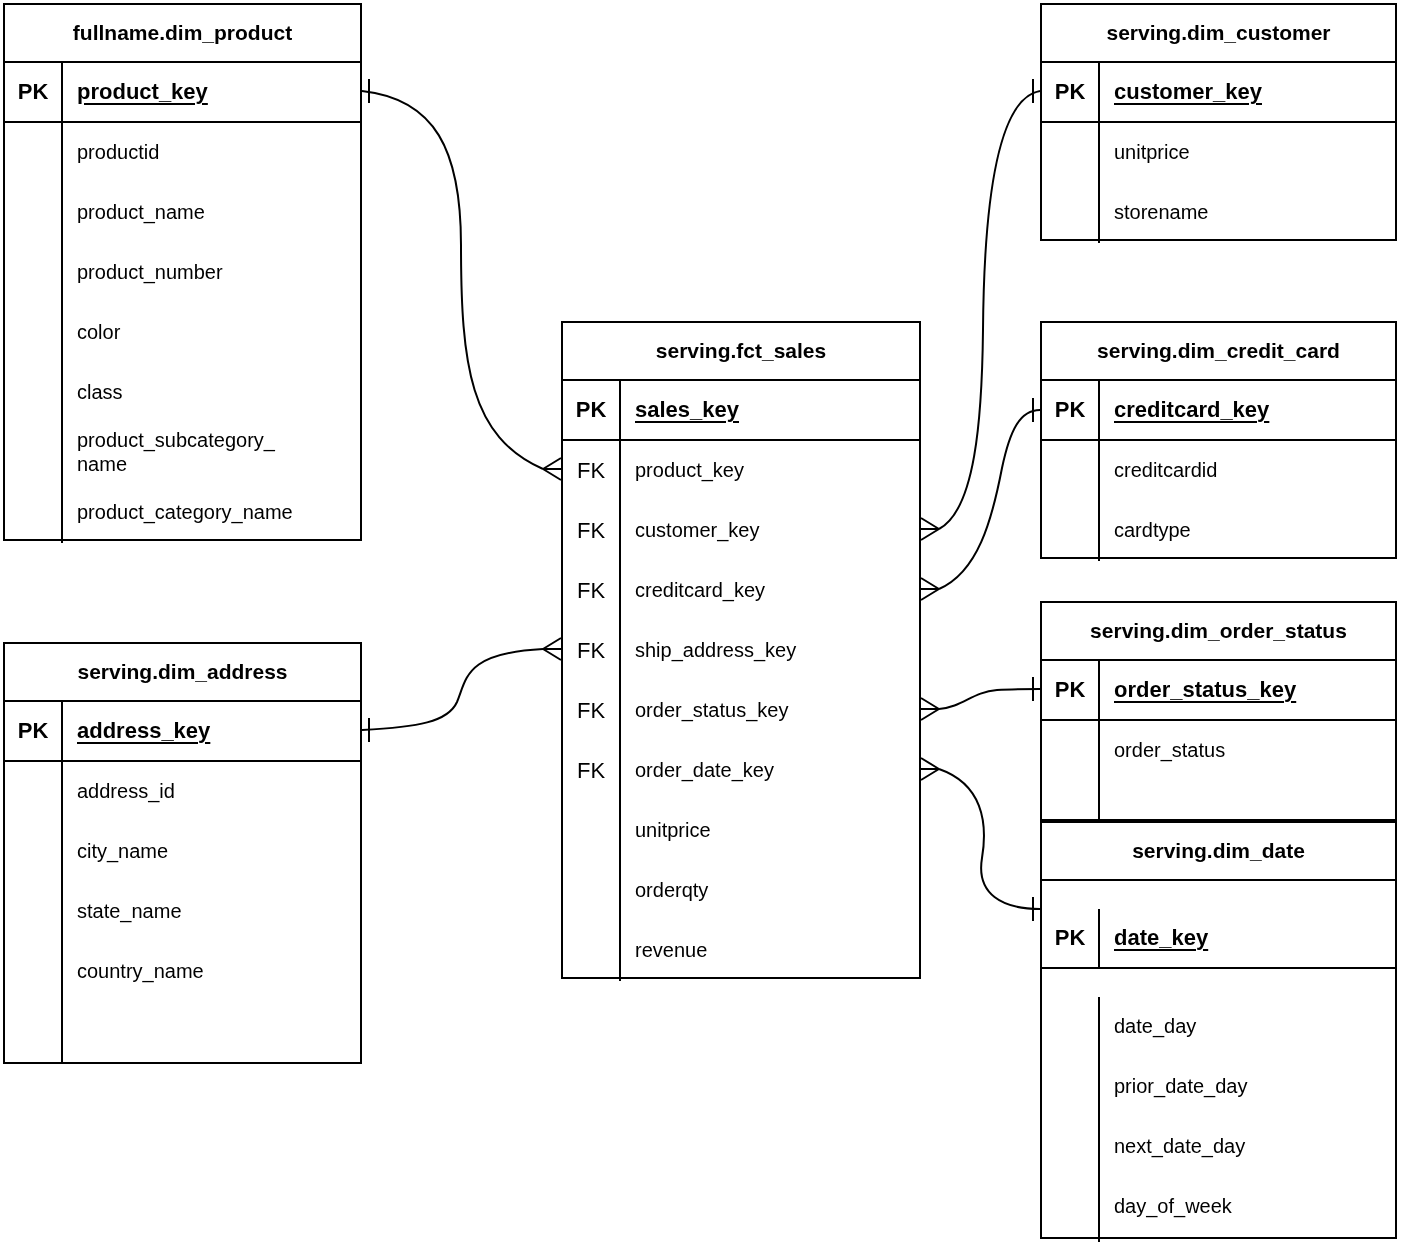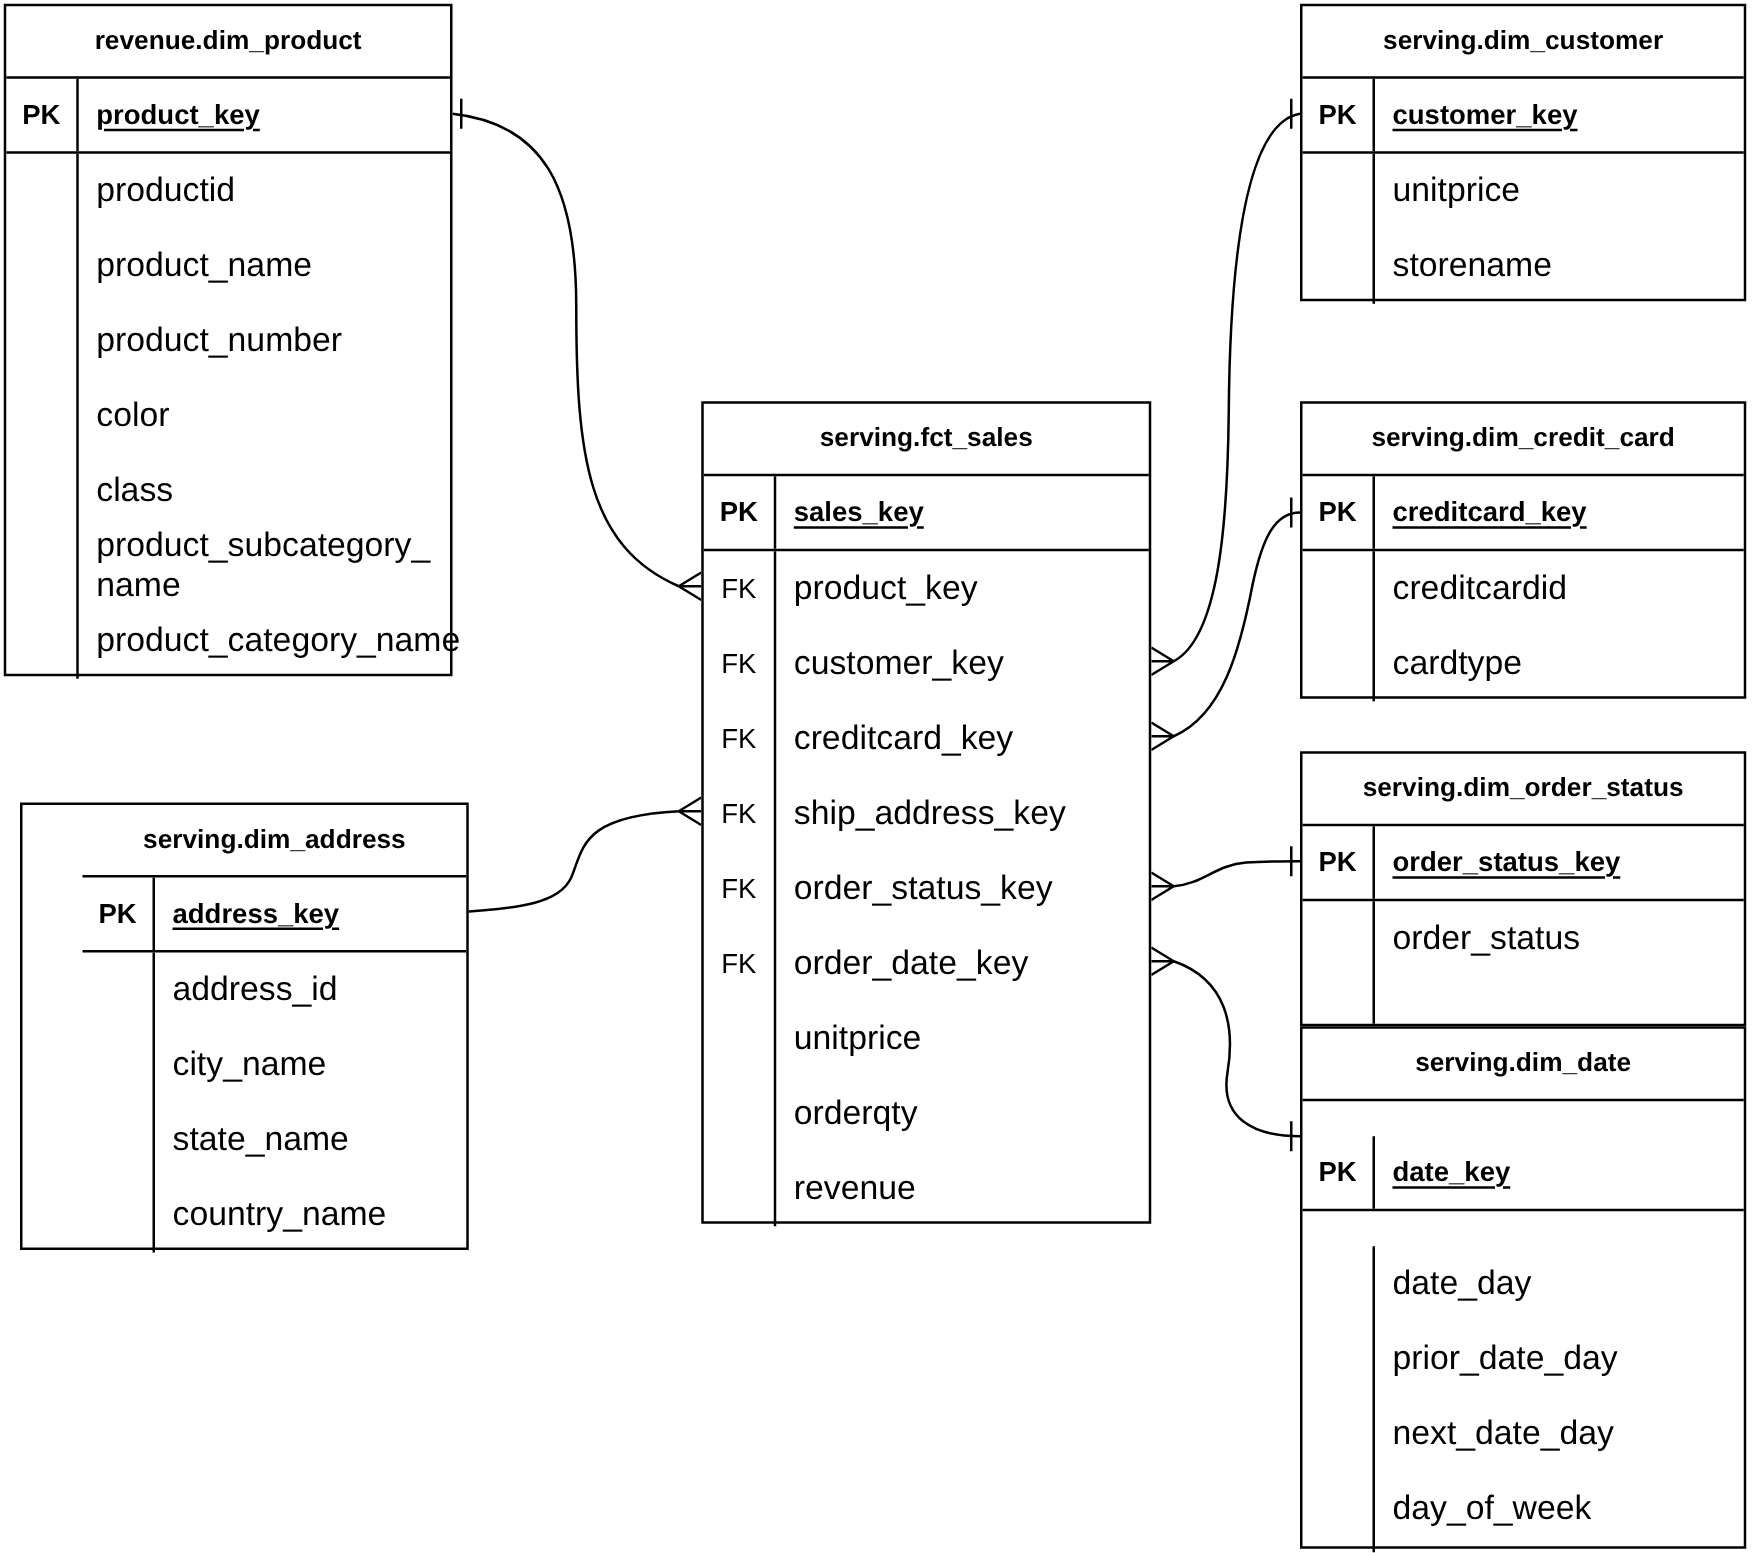--- a/index.html
+++ b/index.html
@@ -26,21 +26,21 @@
     flex: 1; display: flex; align-items: center; padding-left: 14px;
     font-size: 22px; font-weight: bold;
     text-decoration: underline; text-decoration-thickness: 2px; text-underline-offset: 4px;
   }
   .tbl-body { flex: 1; display: flex; }
   .keycol { flex: 0 0 58px; width: 58px; border-right: 2px solid #000; display: flex; flex-direction: column; }
   .fk-cell { height: 60px; flex: 0 0 60px; display: flex; align-items: center; justify-content: center; font-size: 22px; }
   .fieldcol { flex: 1; display: flex; flex-direction: column; }
   .field-cell {
     height: 60px; flex: 0 0 60px; display: flex; align-items: center;
-    padding-left: 14px; font-size: 27px; white-space: pre-line; line-height: 1.18;
+    padding-left: 14px; font-size: 20px; white-space: pre-line; line-height: 1.18;
   }
 </style>
 </head>
 <body>
 
 <div id="canvas">
 
   <svg class="rel-layer" width="1402" height="1242" viewBox="0 0 1402 1242">
 
     <g>
@@ -74,41 +74,41 @@
     </g>
 
     <g>
       <path d="M 939 769 C 982 784 988 822 982 858 C 976 894 1002 909 1040 909"></path>
       <line x1="1033" y1="897" x2="1033" y2="921"></line>
       <path d="M 939 769 L 921 758 M 939 769 L 921 769 M 939 769 L 921 780"></path>
     </g>
   </svg>
 
   <div class="tbl" style="left:3px; top:3px; width:359px; height:538px;">
-    <div class="tbl-title">revenue.dim_product</div>
+    <div class="tbl-title">fullname.dim_product</div>
     <div class="pk-row">
       <div class="keycell pk-badge">PK</div>
       <div class="pkfield-cell">product_key</div>
     </div>
     <div class="tbl-body">
       <div class="keycol"></div>
       <div class="fieldcol">
         <div class="field-cell">productid</div>
         <div class="field-cell">product_name</div>
         <div class="field-cell">product_number</div>
         <div class="field-cell">color</div>
         <div class="field-cell">class</div>
         <div class="field-cell">product_subcategory_
 name</div>
         <div class="field-cell">product_category_name</div>
       </div>
     </div>
   </div>
 
-  <div class="tbl" style="left:16px; top:642px; width:359px; height:358px;padding-left:48px;">
+  <div class="tbl" style="left:3px; top:642px; width:359px; height:422px;">
     <div class="tbl-title">serving.dim_address</div>
     <div class="pk-row">
       <div class="keycell pk-badge">PK</div>
       <div class="pkfield-cell">address_key</div>
     </div>
     <div class="tbl-body">
       <div class="keycol"></div>
       <div class="fieldcol">
         <div class="field-cell">address_id</div>
         <div class="field-cell">city_name</div>

